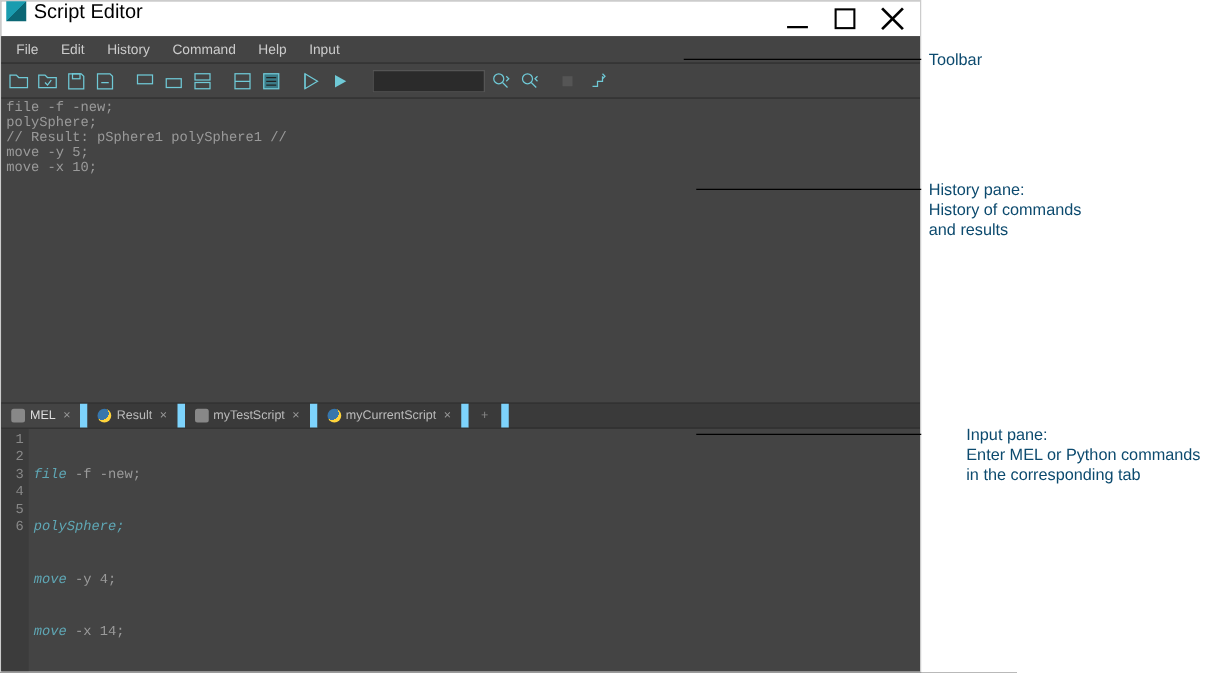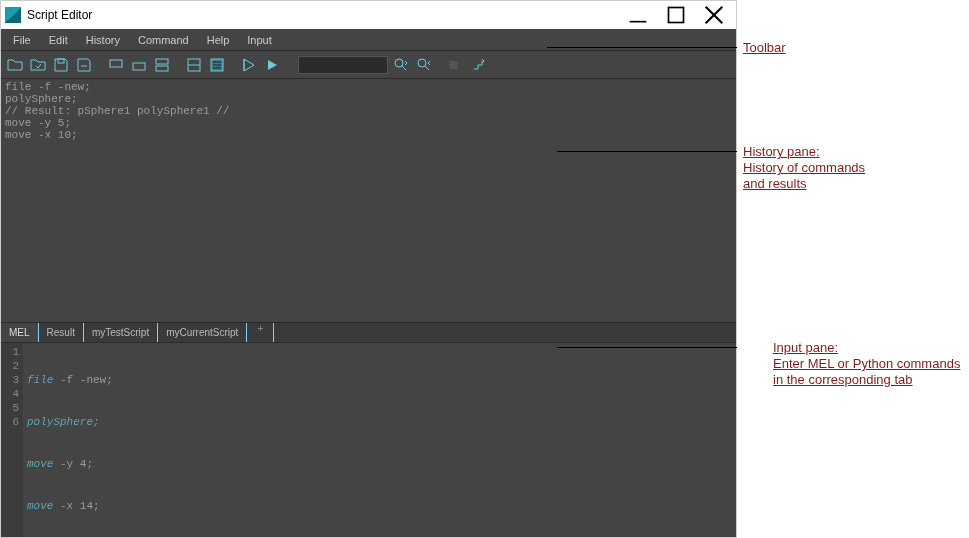--- a/index.html
+++ b/index.html
@@ -17,24 +17,23 @@
   height: 538px;
   display: flex;
   flex-direction: column;
   background: #444444;
   border: 1px solid #ccc;
 }
 .titlebar {
   height: 28px;
   background: #fff;
   display: flex;
-  align-items: center;
-  padding: 12px 4px;
+  padding: 0 4px;
   color: #000;
-  font-size: 12px;
+  font-size: 16px;
 }
 .titlebar .logo {
   width: 16px; height: 16px;
   background: linear-gradient(135deg, #1a9caf 50%, #0b6775 50%);
   margin-right: 6px;
   display: inline-block;
 }
 .titlebar .title { flex: 1; }
 .titlebar .winbtns { display: flex; gap: 18px; align-items: center; padding-right: 8px; }
 .titlebar .winbtn {
@@ -97,22 +96,21 @@
   border-bottom: 1px solid #2a2a2a;
 }
 .tab {
   display: flex;
   align-items: center;
   padding: 0 8px;
   gap: 4px;
   background: #3a3a3a;
   color: #bbb;
   font-size: 10px;
-  border-right: 1px solid #7dd3fc;
-  flex-direction: column;
+  border-right: 6px solid #7dd3fc;
 }
 .tab.active { background: #444444; color: #ddd; }
 .tab .icon { width: 11px; height: 11px; display: inline-block; }
 .tab .icon.mel { background: #888; border-radius: 2px; }
 .tab .icon.py {
   background: radial-gradient(circle at 35% 35%, #3776ab 50%, #ffd43b 50%);
   border-radius: 50%;
 }
 .tab .close { font-size: 10px; margin-left: 2px; color: #999; }
 .tab.add { padding: 0 10px; color: #888; }
@@ -151,25 +149,24 @@
   display: flex;
   align-items: flex-start;
 }
 .anno-line {
   height: 1px;
   background: #000;
   margin-top: 7px;
 }
 .anno-text {
   font-size: 13px;
-  color: #7f1d1d;
+  color: #0c4a6e;
   margin-left: 6px;
   line-height: 16px;
   max-width: 220px;
-  text-decoration: underline;
 }
 </style>
 </head>
 <body>
 
 <div class="app">
 
   <div class="titlebar">
     <span class="logo"></span>
     <span class="title">Script Editor</span>

